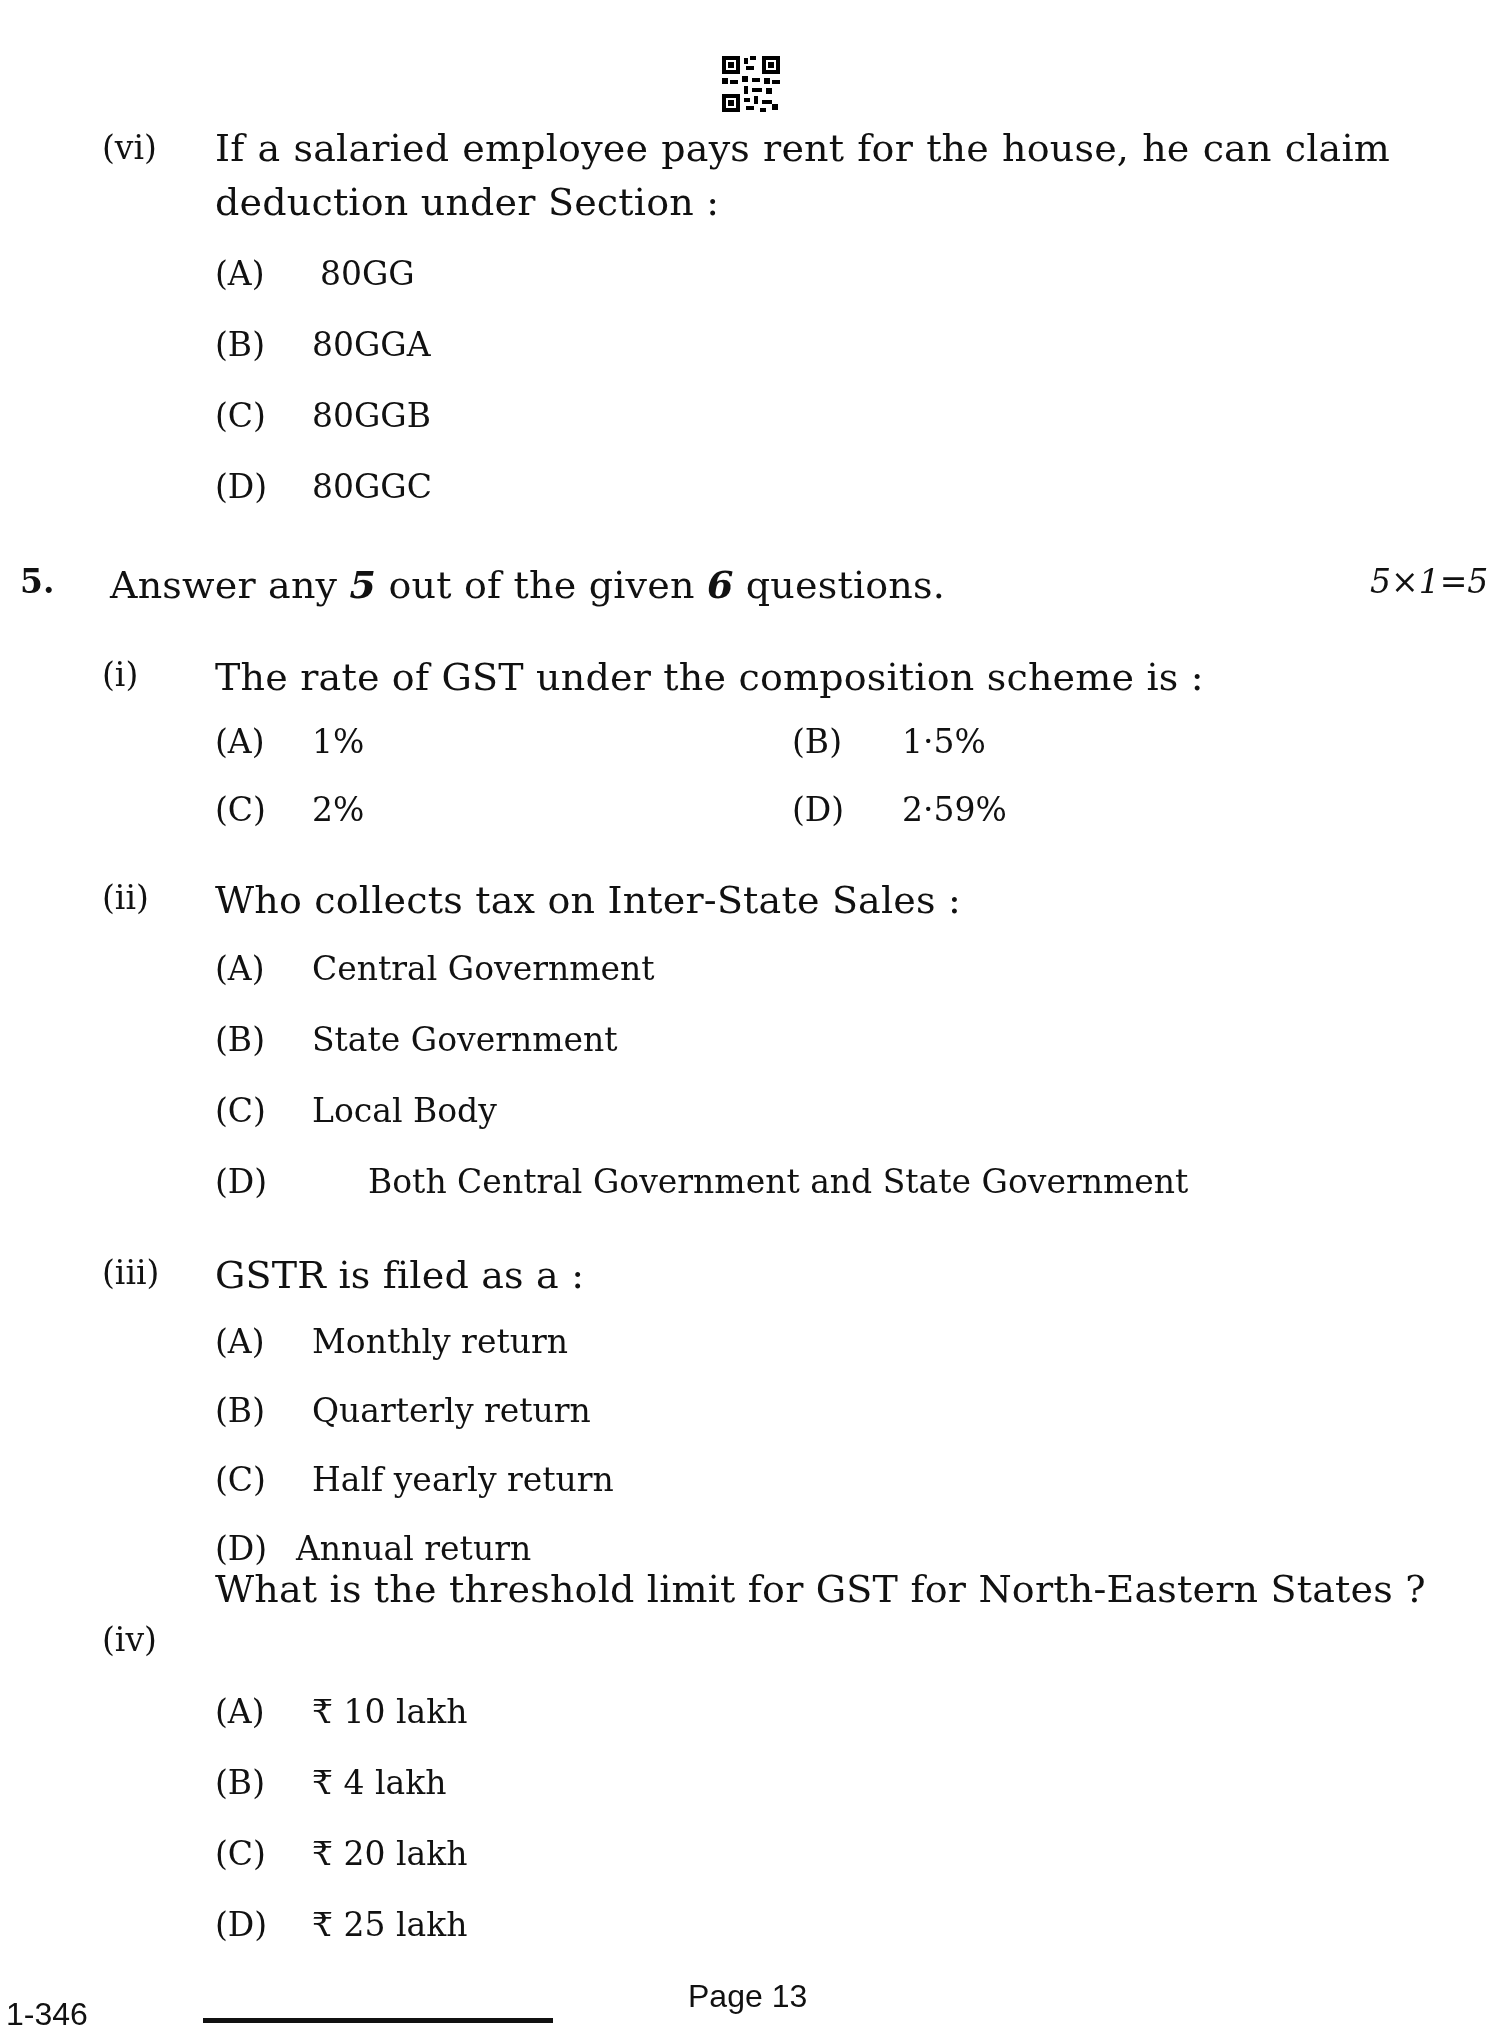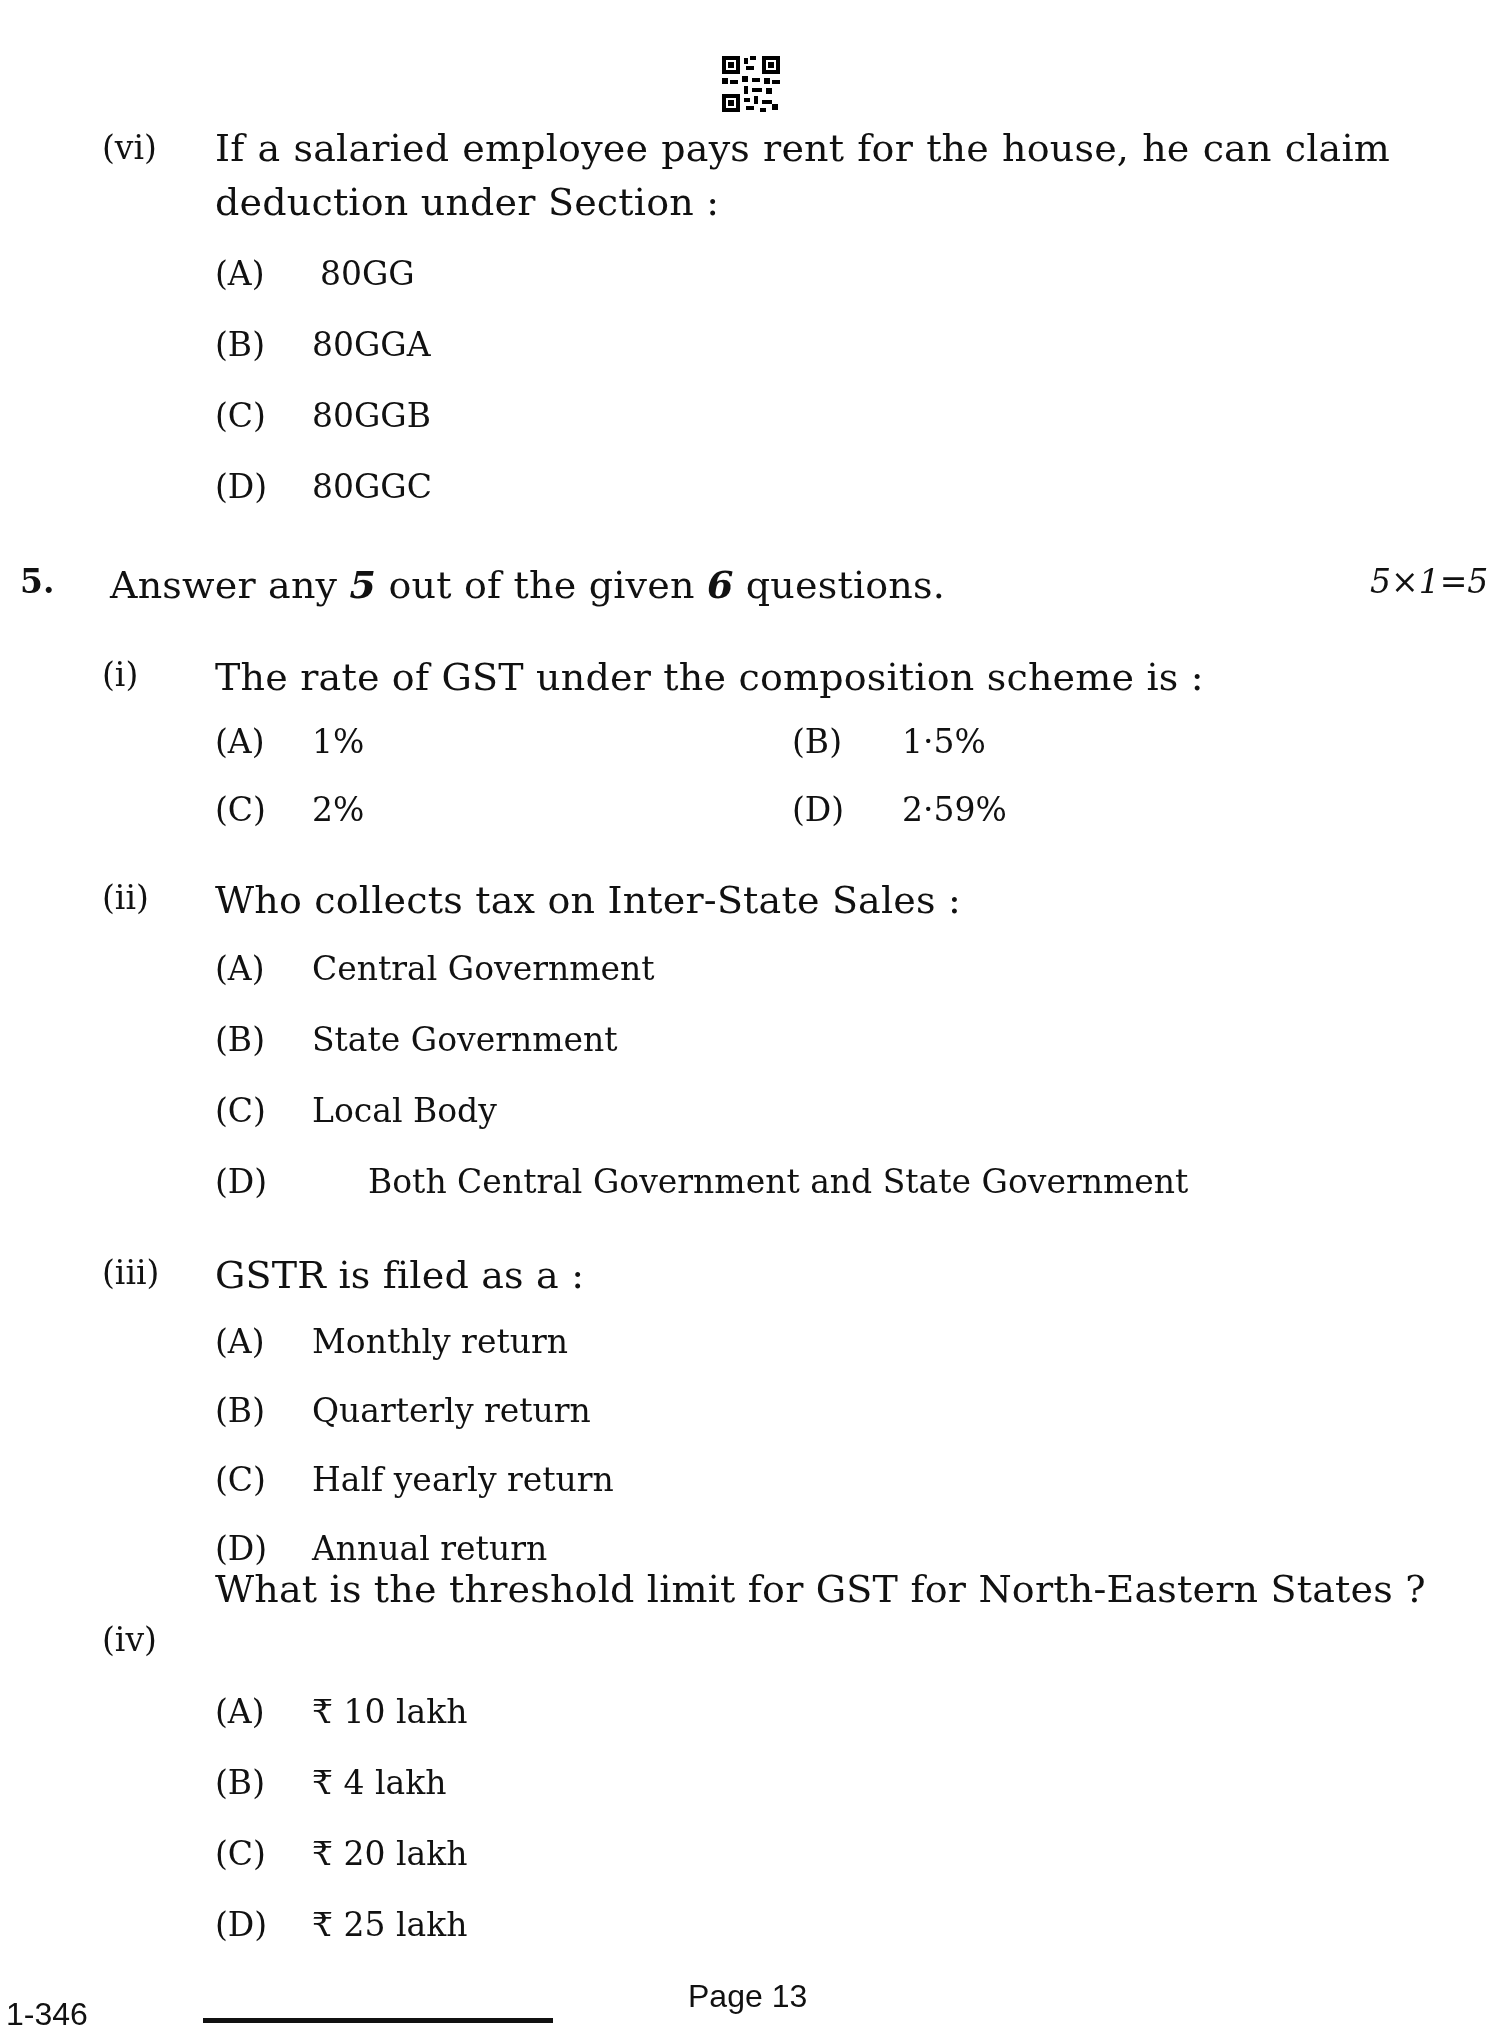--- a/index.html
+++ b/index.html
@@ -97,21 +97,21 @@
 
 <span class="abs q-num" style="left:102px; top:1253px;">(iii)</span>
 <span class="abs q-text" style="left:215px; top:1253px;">GSTR is filed as a :</span>
 <span class="abs opt-label" style="left:215px; top:1322px;">(A)</span>
 <span class="abs opt-val" style="left:312px; top:1322px;">Monthly return</span>
 <span class="abs opt-label" style="left:215px; top:1391px;">(B)</span>
 <span class="abs opt-val" style="left:312px; top:1391px;text-align:right;">Quarterly return</span>
 <span class="abs opt-label" style="left:215px; top:1460px;">(C)</span>
 <span class="abs opt-val" style="left:312px; top:1460px;">Half yearly return</span>
 <span class="abs opt-label" style="left:215px; top:1529px;">(D)</span>
-<span class="abs opt-val" style="left:312px; top:1529px;">Annual return</span>
+<span class="abs opt-val" style="left:296px; top:1529px;">Annual return</span>
 
 <span class="abs q-num" style="left:102px; top:1620px;">(iv)</span>
 <span class="abs q-text" style="left:215px; top:1567px;">What is the threshold limit for GST for North-Eastern States ?</span>
 <span class="abs opt-label" style="left:215px; top:1692px;">(A)</span>
 <span class="abs opt-val" style="left:312px; top:1692px;">₹ 10 lakh</span>
 <span class="abs opt-label" style="left:215px; top:1763px;">(B)</span>
 <span class="abs opt-val" style="left:312px; top:1763px;">₹ 4 lakh</span>
 <span class="abs opt-label" style="left:215px; top:1834px;">(C)</span>
 <span class="abs opt-val" style="left:312px; top:1834px;">₹ 20 lakh</span>
 <span class="abs opt-label" style="left:215px; top:1905px;">(D)</span>

